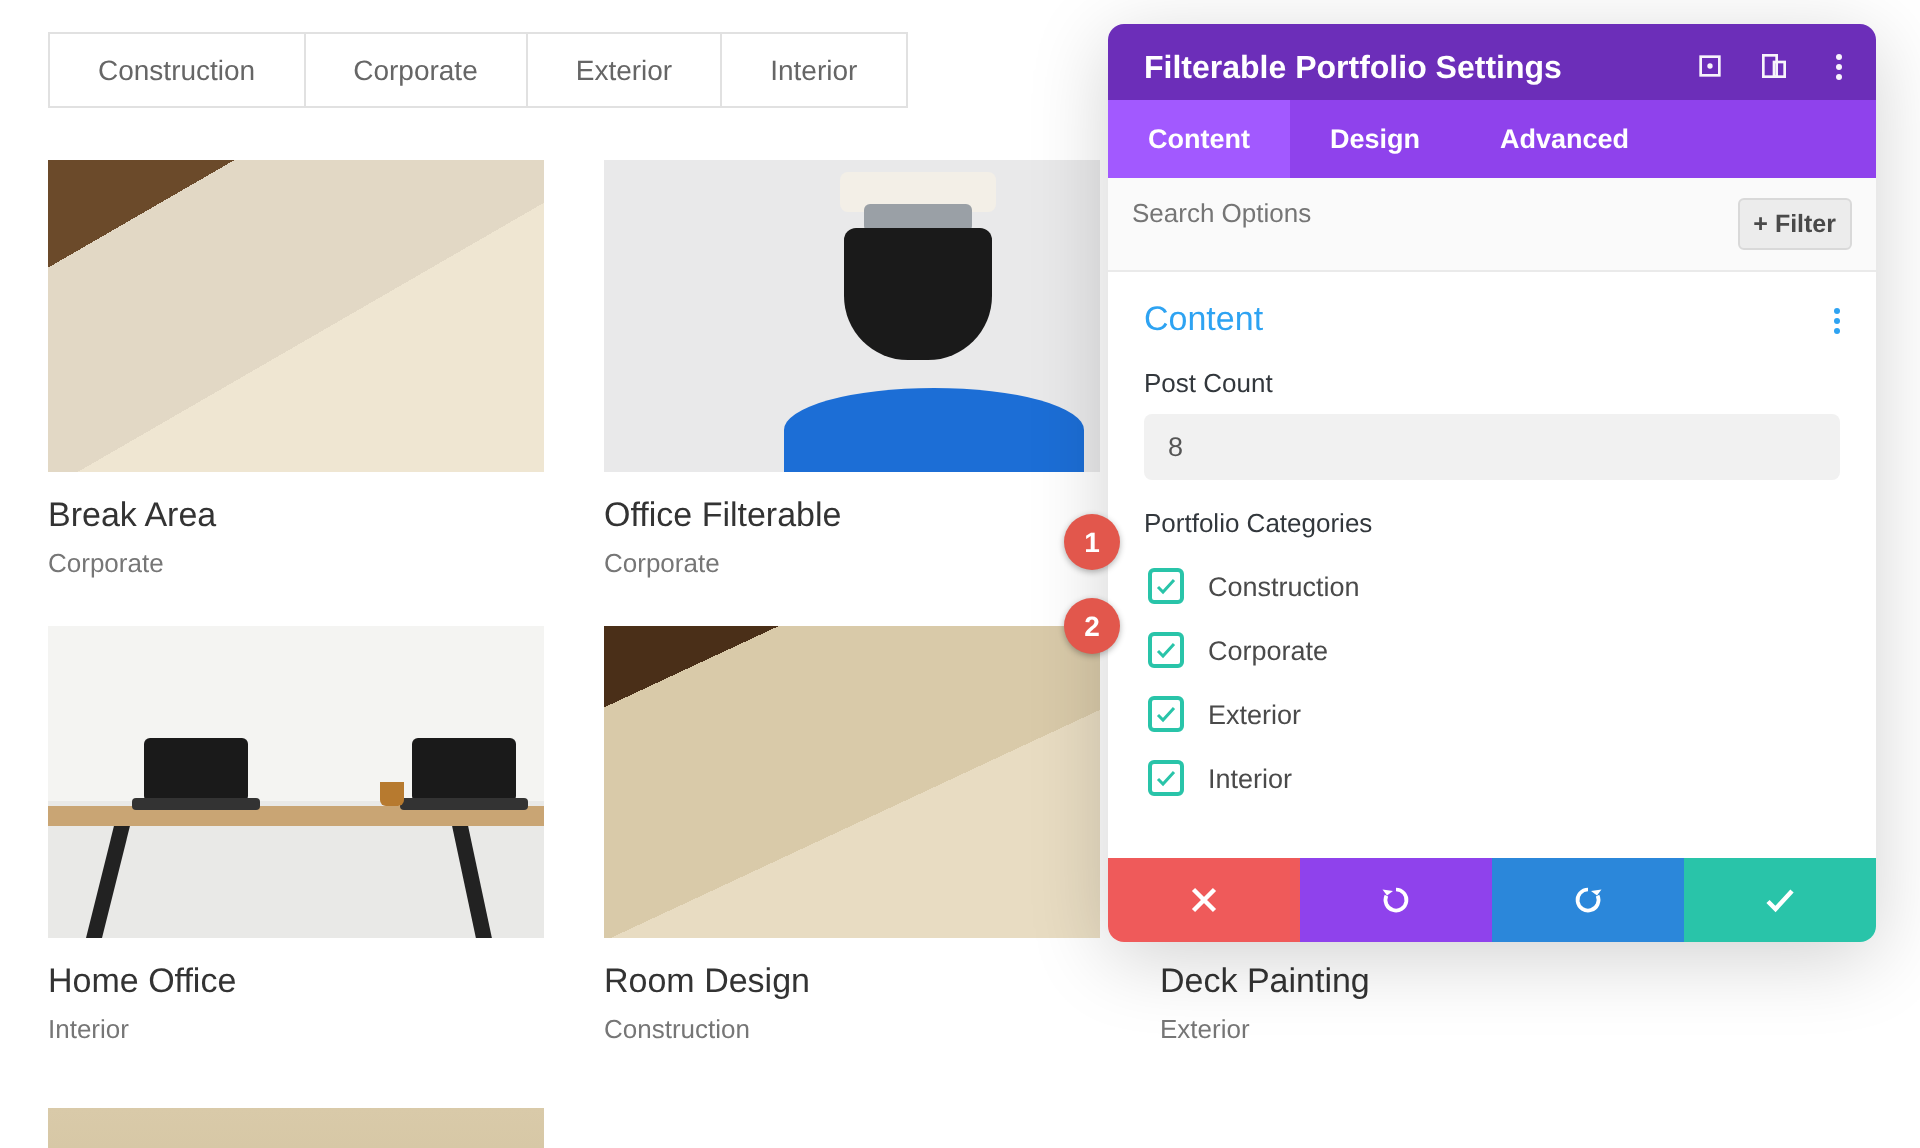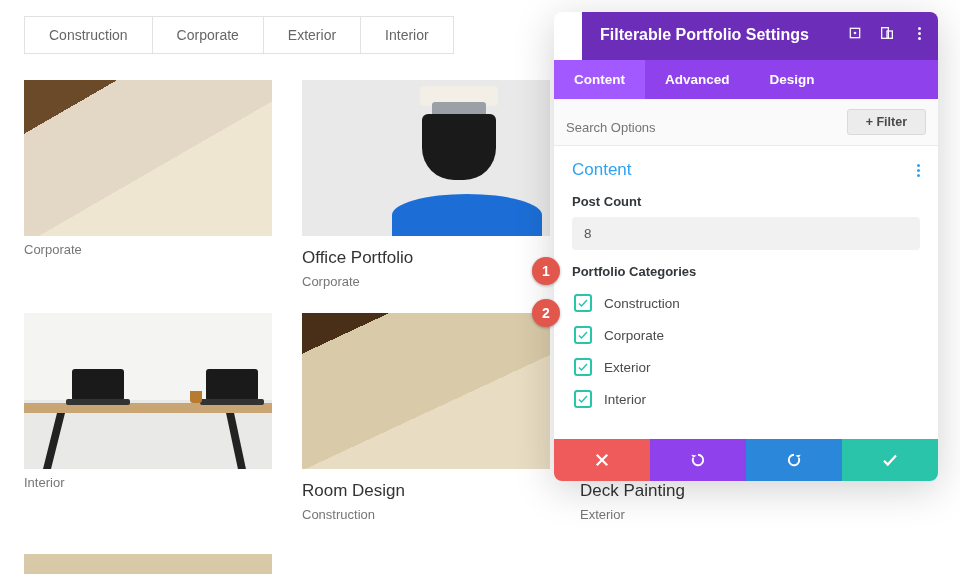--- a/index.html
+++ b/index.html
@@ -39,46 +39,46 @@
   .lap1b,.lap2b{position:absolute;top:86px;height:6px;width:64px;background:#333;border-radius:2px;}
   .lap1b{left:42px;} .lap2b{left:176px;}
   .mug{position:absolute;top:78px;left:166px;width:12px;height:12px;background:#b77a2f;border-radius:0 0 3px 3px;}
 
   .thumb.inner-addon{background:linear-gradient(155deg,#4a2f18 0 15%,#d9caa9 15% 58%,#e8dcc2 58% 100%);}
   .thumb.inner-deckp { background:linear-gradient(#e2e2e2,#cfcfcf); }
   .thumb.inner-deckr { background:linear-gradient(#d9caa9,#c9b992); }
 
   
   .panel { position:absolute; top:12px; left:554px; width:384px; background:#fff; border-radius:8px; box-shadow:0 8px 40px rgba(0,0,0,.18); overflow:hidden; }
-  .panel-hdr { background:#6c2eb9; color:#fff; padding:14px 18px 16px; position:relative;margin-left:28px; }
+  .panel-hdr { background:#6c2eb9; color:#fff; padding:14px 18px 6px; position:relative; }
   .panel-title { font-size:16px; font-weight:700; }
   .panel-preset { font-size:12px; opacity:.85; margin-top:4px; }
   .panel-preset::after{content:" ▾"; font-size:10px;}
   .hdr-icons { position:absolute; top:12px; right:10px; display:flex; gap:14px; align-items:center; }
   .hdr-icons span{width:18px;height:18px;display:flex;align-items:center;justify-content:center;cursor:pointer;opacity:.95;}
   .hdr-icons svg{width:16px;height:16px;fill:none;stroke:#fff;stroke-width:2;}
   .hdr-dots{display:flex;flex-direction:column;gap:2px;align-items:center;justify-content:center;}
   .hdr-dots i{width:3px;height:3px;background:#fff;border-radius:50%;}
 
   .panel-tabs{display:flex;background:#8f42ec;}
   .panel-tab{flex:0 0 auto;padding:12px 20px;color:#fff;font-size:13.5px;font-weight:700;cursor:pointer;}
   .panel-tab.cur{background:#a259ff;}
 
-  .search-row{display:flex;align-items:flex-end;padding:10px 12px;border-bottom:1px solid #eaeaea;background:#fafafa;}
+  .search-row{display:flex;align-items:flex-start;padding:10px 12px;border-bottom:1px solid #eaeaea;background:#fafafa;}
   .search-input{flex:1;border:none;background:transparent;font-size:13px;color:#888;outline:none;}
-  .filter-btn{background:#ececec;border:1px solid #d9d9d9;border-radius:3px;padding:5px 18px;font-size:12.5px;color:#4a4a4a;cursor:pointer;font-weight:600;}
+  .filter-btn{background:#ececec;border:1px solid #d9d9d9;border-radius:3px;padding:5px 7px;font-size:12.5px;color:#4a4a4a;cursor:pointer;font-weight:600;}
   .filter-btn::before{content:"+  ";font-weight:700;}
 
   .section{padding:14px 18px 6px;}
   .sec-head{display:flex;align-items:center;justify-content:space-between;}
   .sec-title{color:#2ea3f2;font-size:17px;font-weight:400;}
   .sec-dots{display:flex;flex-direction:column;gap:2px;cursor:pointer;}
   .sec-dots i{width:3px;height:3px;background:#2ea3f2;border-radius:50%;}
 
-  .field-label{font-size:13px;font-weight:700;color:#32373c;margin-top:14px;margin-bottom:8px;}
+  .field-label{font-size:13px;font-weight:400;color:#32373c;margin-top:14px;margin-bottom:8px;}
   .text-input{width:100%;background:#f1f1f1;border:none;border-radius:4px;padding:9px 12px;font-size:13.5px;color:#555;outline:none;}
 
   .cat-list{margin-top:8px;}
   .cat-item{display:flex;align-items:center;gap:12px;padding:7px 2px;}
   .chk{width:18px;height:18px;border:2px solid #29c4a9;border-radius:3px;display:flex;align-items:center;justify-content:center;}
   .chk svg{width:12px;height:12px;stroke:#29c4a9;stroke-width:3;fill:none;}
   .cat-item span{font-size:13.5px;color:#4a4a4a;}
 
   .panel-actions{display:flex;margin-top:18px;}
   .act{flex:1;height:42px;display:flex;align-items:center;justify-content:center;cursor:pointer;}
@@ -101,46 +101,48 @@
   <div class="filter-tabs">
     <div class="filter-tab">Construction</div>
     <div class="filter-tab">Corporate</div>
     <div class="filter-tab">Exterior</div>
     <div class="filter-tab">Interior</div>
   </div>
 
   <div class="grid">
     <div class="card">
       <div class="thumb inner-break"></div>
+      <h3>Break Area</h3>
       <div class="cat">Corporate</div>
     </div>
     <div class="card">
       <div class="thumb inner-office">
         <div class="brush-handle"></div>
           <div class="brush-metal"></div>
           <div class="brush-brist"></div>
           <div class="gloves"></div>
       </div>
-      <h3>Office Portfolio</h3>
+      <h3>Office Filterable</h3>
       <div class="cat">Corporate</div>
     </div>
   </div>
 
   <div class="grid row2">
     <div class="card">
       <div class="thumb inner-home">
         <div class="desk"></div>
           <div class="leg1"></div>
           <div class="leg2"></div>
         <div class="lap1"></div>
           <div class="lap1b"></div>
           <div class="lap2"></div>
           <div class="lap2b"></div>
         <div class="mug"></div>
       </div>
+      <h3>Home Office</h3>
       <div class="cat">Interior</div>
     </div>
     <div class="card">
       <div class="thumb inner-addon"></div>
       <h3>Room Design</h3>
       <div class="cat">Construction</div>
     </div>
     <div class="card">
       <div class="thumb inner-deckp"></div>
       <h3>Deck Painting</h3>
@@ -172,22 +174,22 @@
       <span class="hdr-dots">
           <i></i>
           <i></i>
           <i></i>
         </span>
     </div>
   </div>
 
   <div class="panel-tabs">
     <div class="panel-tab cur">Content</div>
+    <div class="panel-tab">Design</div>
     <div class="panel-tab">Advanced</div>
-    <div class="panel-tab">Design</div>
   </div>
 
   <div class="search-row">
     <input class="search-input" placeholder="Search Options" style="">
     <button class="filter-btn">Filter</button>
   </div>
 
   <div class="section">
     <div class="sec-head">
       <div class="sec-title">Content</div>

